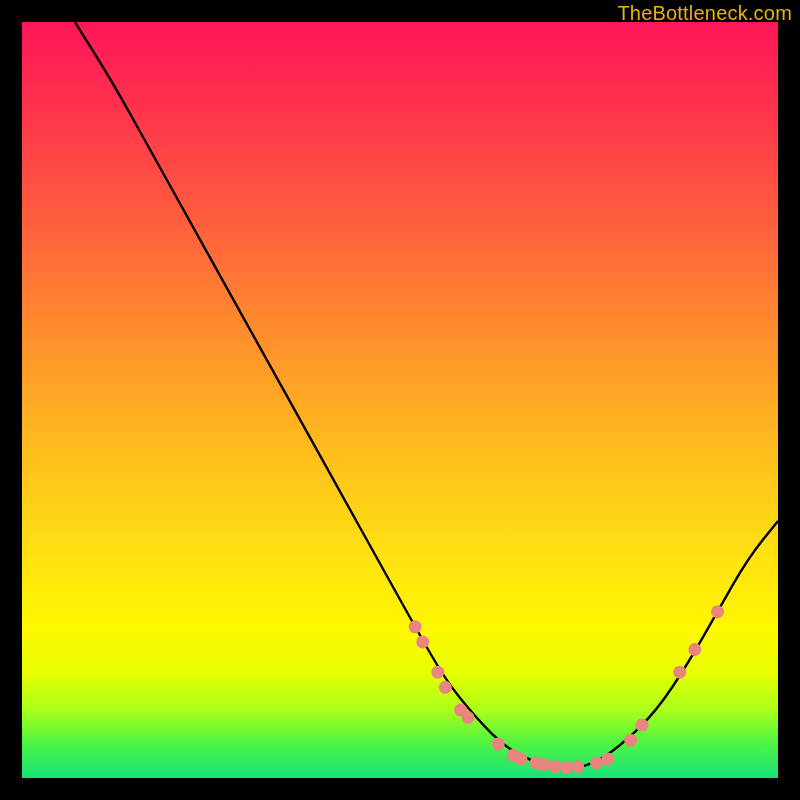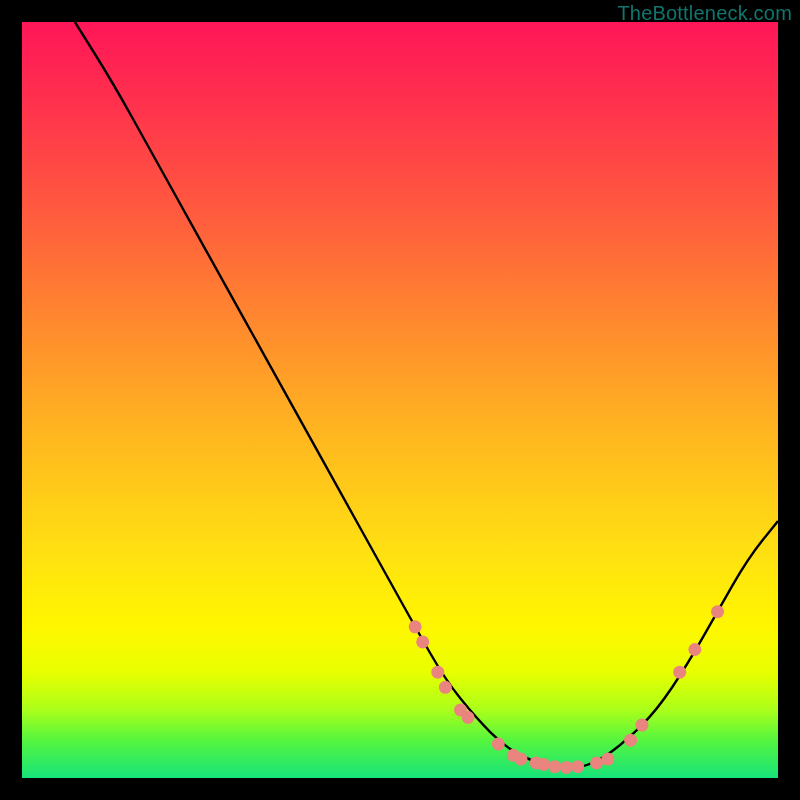--- a/index.html
+++ b/index.html
@@ -42,21 +42,21 @@
     position: absolute;
     left: 0;
     top: 0;
     width: 756px;
     height: 756px;
   }
   .watermark {
     position: absolute;
     top: 2px;
     right: 8px;
-    color: #0f766e;
+    color: #eab308;
     font-size: 20px;
     letter-spacing: 0.2px;
   }
 </style>
 </head>
 <body>
 
 <div class="stage">
   <div class="watermark">TheBottleneck.com</div>
 

